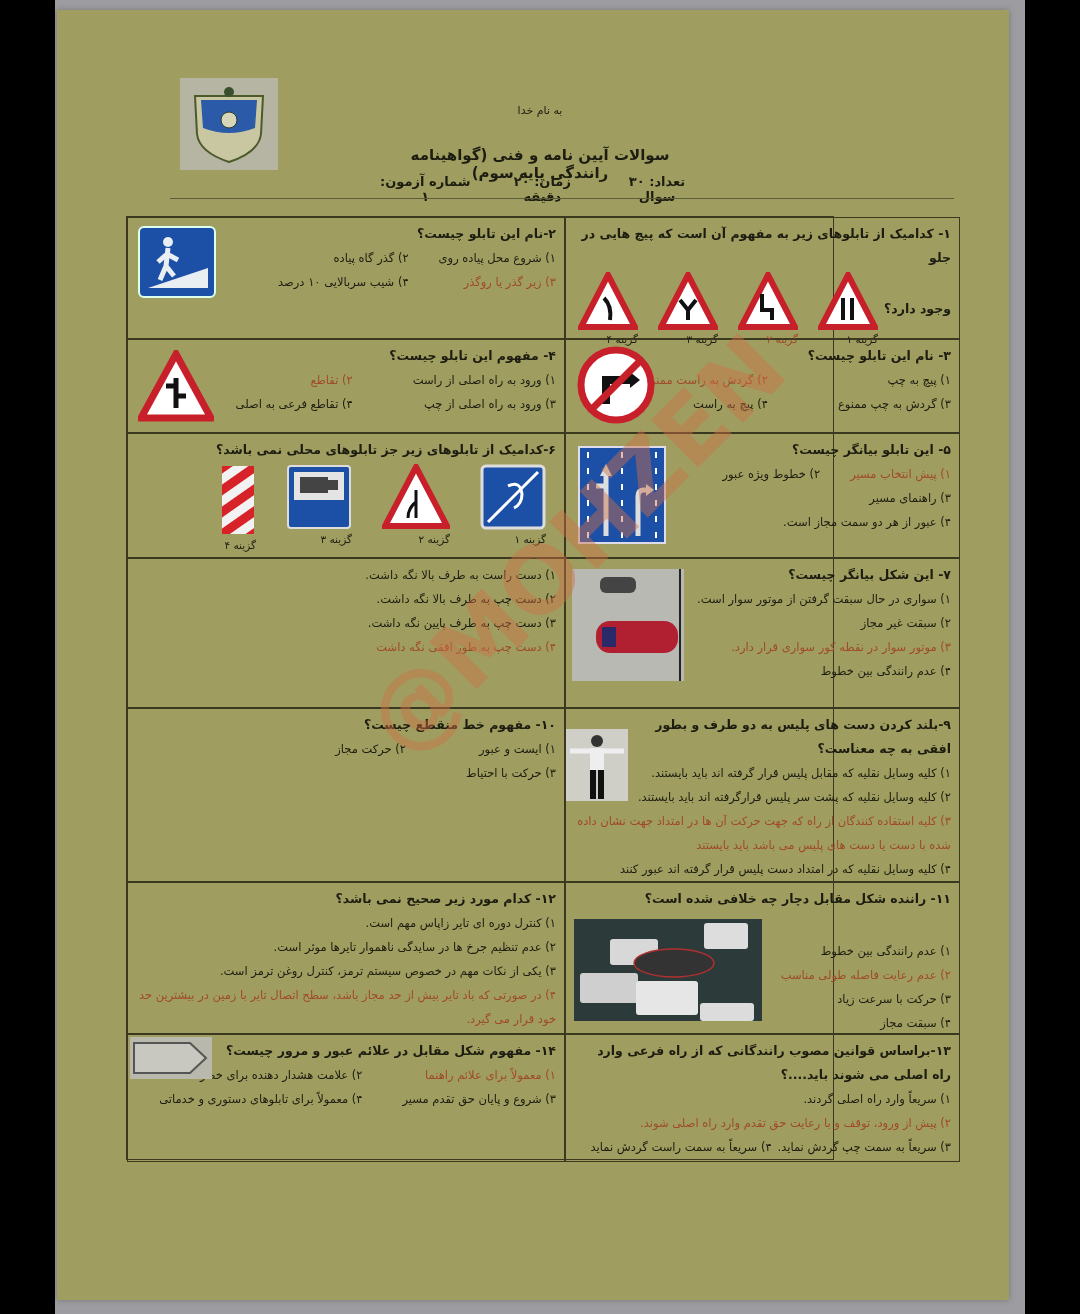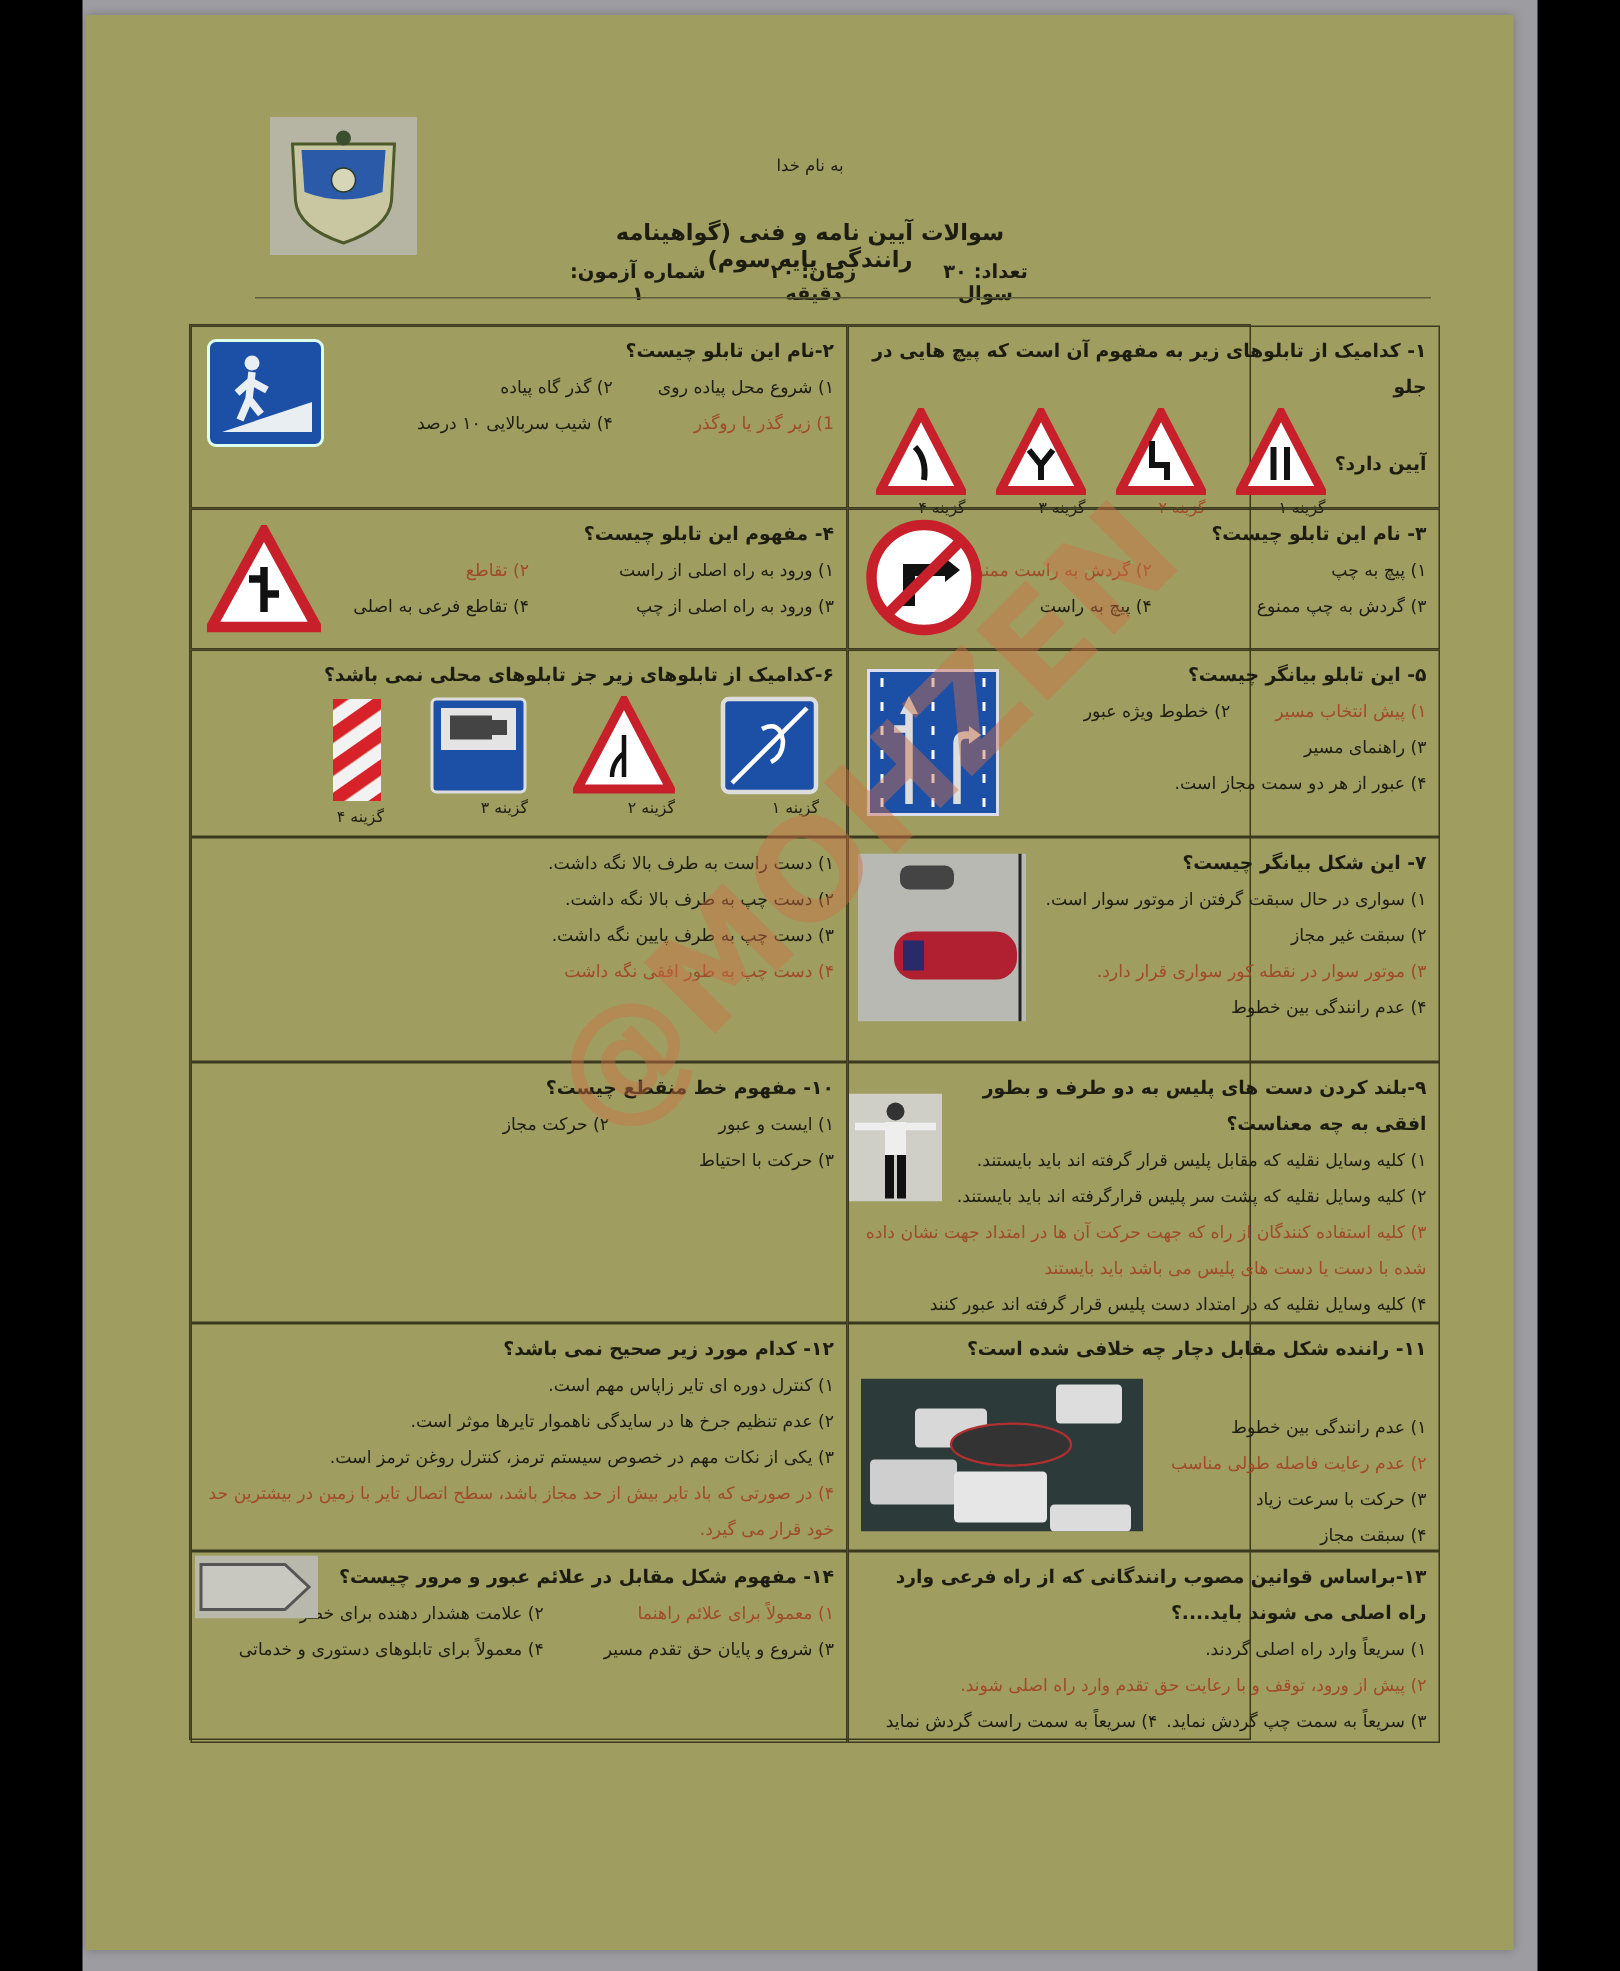--- a/index.html
+++ b/index.html
@@ -47,35 +47,35 @@
 </div>
 <div class="rule"></div>
 
 <div class="grid">
 
   <div class="cell" style="grid-column:1;grid-row:1">
     <div class="q">۲-نام این تابلو چیست؟</div>
     <div class="opts2">
       <span>۱) شروع محل پیاده روی</span>
       <span>۲) گذر گاه پیاده</span>
-      <span class="red">1) زیر گذر یا روگذر</span>
+      <span class="red">۳) زیر گذر یا روگذر</span>
       <span>۴) شیب سربالایی ۱۰ درصد</span>
     </div>
     <svg class="img" style="left:10px;top:8px" width="78" height="72">
       <rect x="1" y="1" width="76" height="70" rx="5" fill="#1c4fa6" stroke="#dfe" stroke-width="2"></rect>
       <polygon points="10,62 70,62 70,42" fill="#e8eef2"></polygon>
       <circle cx="30" cy="16" r="5" fill="#e8eef2"></circle>
       <path d="M30 22 L28 40 L22 54 M28 40 L36 50 M29 28 L40 34 M29 28 L20 36" stroke="#e8eef2" stroke-width="5" fill="none"></path>
     </svg>
   </div>
 
   <div class="cell" style="grid-column:2;grid-row:1">
     <div class="q">۱- کدامیک از تابلوهای زیر به مفهوم آن است که پیچ هایی در جلو</div>
     <div style="display:flex;align-items:center;gap:6px">
-      <span class="q">آیین دارد؟</span>
+      <span class="q">وجود دارد؟</span>
       <div class="signs">
         <div class="sgn">
           <svg width="60" height="58">
               <polygon points="30,3 57,55 3,55" fill="#fff" stroke="#c8202a" stroke-width="6"></polygon>
               <path d="M25 26 V48 M34 26 V48" stroke="#111" stroke-width="4"></path>
             </svg>
           <span>گزینه ۱</span>
         </div>
         <div class="sgn">
           <svg width="60" height="58">

